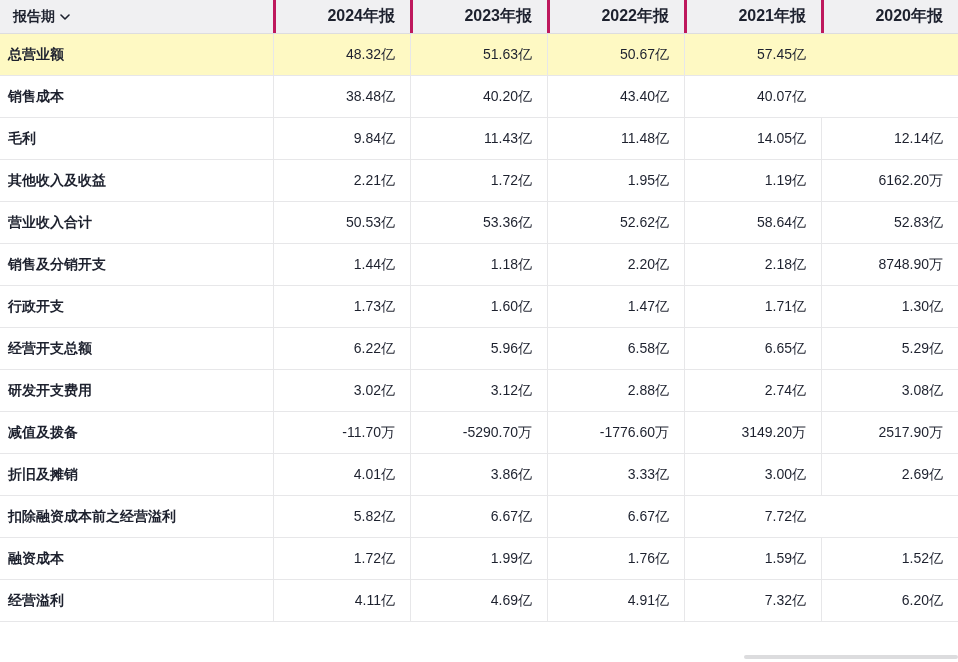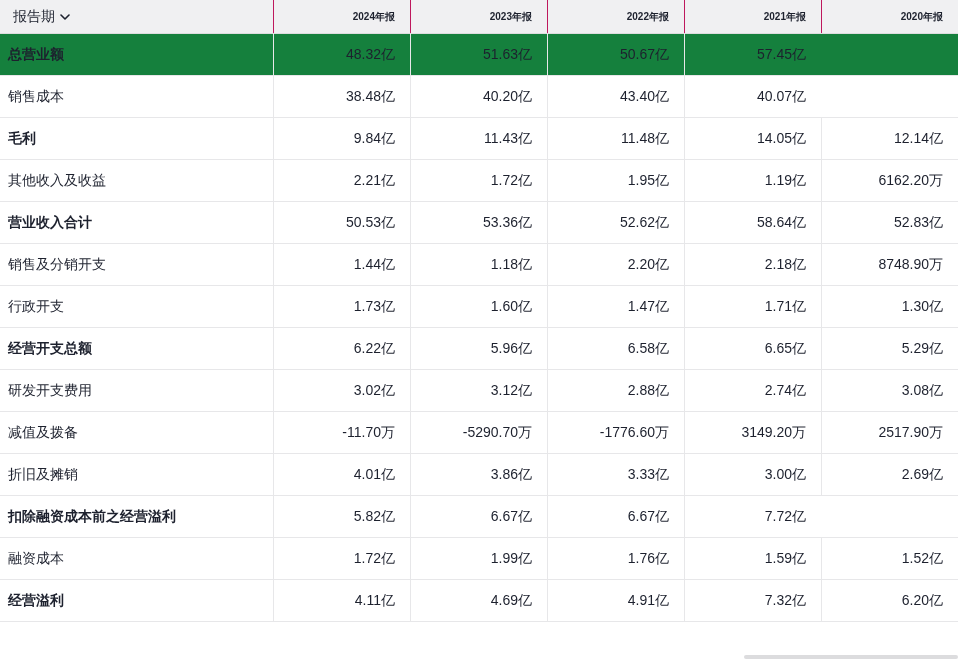--- a/index.html
+++ b/index.html
@@ -17,48 +17,48 @@
     height: 34px;
     background: #f0f0f2;
     border-bottom: 1px solid #dddddf;
   }
   .cell { display: flex; align-items: center; }
 
   .period-cell {
     width: 273px;
     padding-left: 13px;
     font-size: 14px;
-    font-weight: 400;
+    font-weight: 700;
     cursor: pointer;
   }
   .chevron { margin-left: 5px; display: inline-flex; align-items: center; }
 
   .year-cell {
     width: 137px;
     justify-content: flex-end;
     padding-right: 15px;
-    border-left: 1px solid #be185d;
-    font-size: 10px;
+    border-left: 3px solid #be185d;
+    font-size: 16px;
     font-weight: 700;
     white-space: nowrap;
   }
 
   .row {
     display: flex;
     height: 42px;
     border-bottom: 1px solid #e7e7e9;
     background: #ffffff;
   }
-  .row.highlight { background: #15803d; }
+  .row.highlight { background: #fef9c3; }
 
   .label-cell {
     width: 273px;
     padding-left: 8px;
     font-size: 14px;
-    font-weight: 400;
+    font-weight: 700;
     white-space: nowrap;
   }
   .row.bold .label-cell { font-weight: 700; }
 
   .value-cell {
     width: 137px;
     justify-content: flex-end;
     padding-right: 15px;
     border-left: 1px solid #e7e7e9;
     font-size: 14px;

